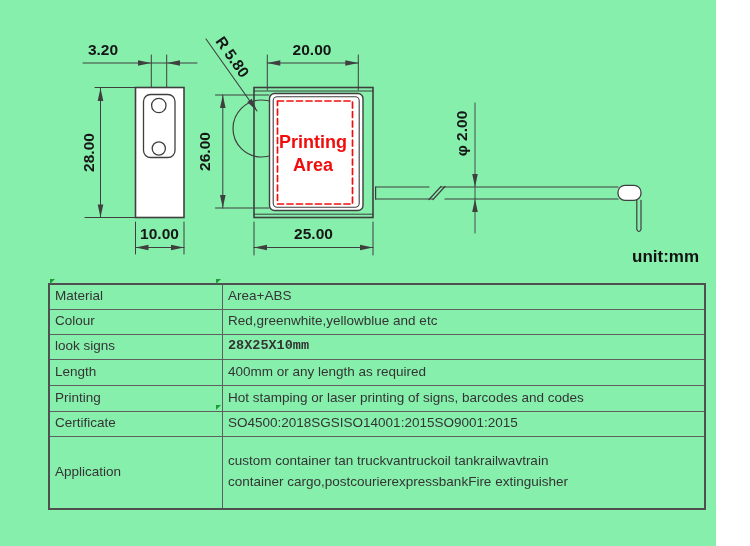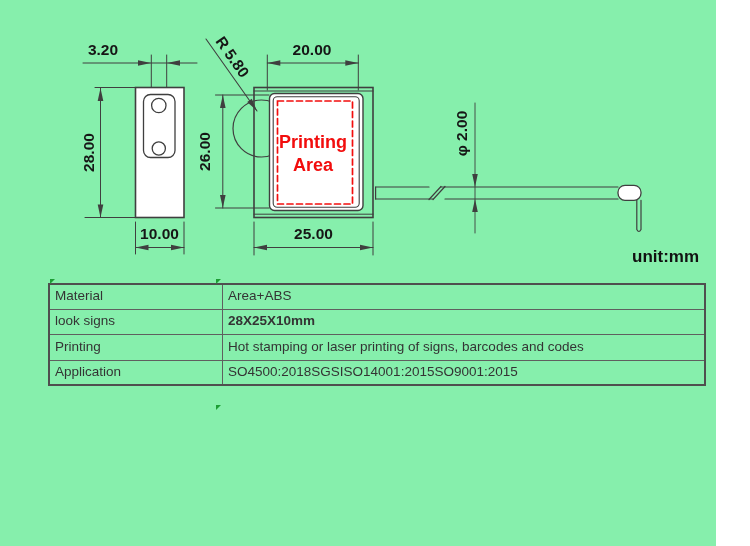--- a/index.html
+++ b/index.html
@@ -13,21 +13,21 @@
   .unit-text{font-family:"Liberation Sans",sans-serif;font-size:17px;font-weight:bold;fill:#111;}
 
   
   .spec-wrap{position:absolute;left:48px;top:277px;margin-top:6px;}
   table.spec{border-collapse:collapse;table-layout:fixed;width:658px;
              border:2px solid #4f4f4f;}
   table.spec td{border:1px solid #5f5f5f;padding:0 4px 0 5px;
                 font-size:13.5px;color:#343434;vertical-align:middle;
                 overflow:hidden;white-space:pre-line;line-height:1.55;}
   td.label-col{width:163px;}
-  td.bold-val{font-weight:bold;}
+  td.bold-val{font-weight:bold;font-family:Liberation Mono, monospace;}
   .corner-mark{position:absolute;width:0;height:0;
                border-top:5px solid #1d9e35;border-right:5px solid transparent;}
 </style>
 </head>
 <body>
 
 <div class="stage">
 
   <svg class="drawing-svg" width="750" height="273" viewBox="0 0 750 273" stroke-linecap="round">
 
@@ -128,30 +128,43 @@
   </svg>
 
   <div class="spec-wrap">
     <table class="spec">
       <tbody>
           <tr style="height:25px">
         <td class="label-col">Material</td>
         <td>Area+ABS</td>
       </tr>
       <tr style="height:25px">
+        <td class="label-col">Colour</td>
+        <td>Red,greenwhite,yellowblue and etc</td>
+      </tr>
+      <tr style="height:25px">
         <td class="label-col">look signs</td>
         <td class="bold-val">28X25X10mm</td>
+      </tr>
+      <tr style="height:26px">
+        <td class="label-col">Length</td>
+        <td>400mm or any length as required</td>
       </tr>
       <tr style="height:26px">
         <td class="label-col">Printing</td>
         <td>Hot stamping or laser printing of signs, barcodes and codes</td>
       </tr>
       <tr style="height:25px">
+        <td class="label-col">Certificate</td>
+        <td>SO4500:2018SGSISO14001:2015SO9001:2015</td>
+      </tr>
+      <tr style="height:73px">
         <td class="label-col">Application</td>
-        <td>SO4500:2018SGSISO14001:2015SO9001:2015</td>
+        <td>custom container tan truckvantruckoil tankrailwavtrain
+container cargo,postcourierexpressbankFire extinguisher</td>
       </tr>
     </tbody>
       </table>
   </div>
 
   <div class="corner-mark" style="left:50px;top:279px;"></div>
   <div class="corner-mark" style="left:216px;top:279px;"></div>
   <div class="corner-mark" style="left:216px;top:405px;"></div>
 
 </div>

